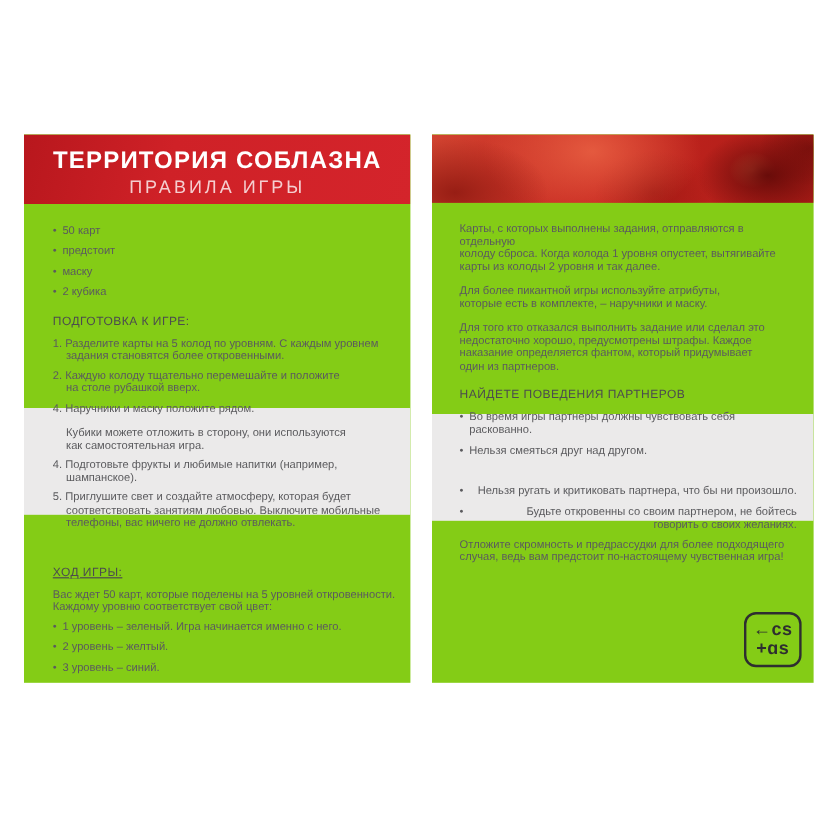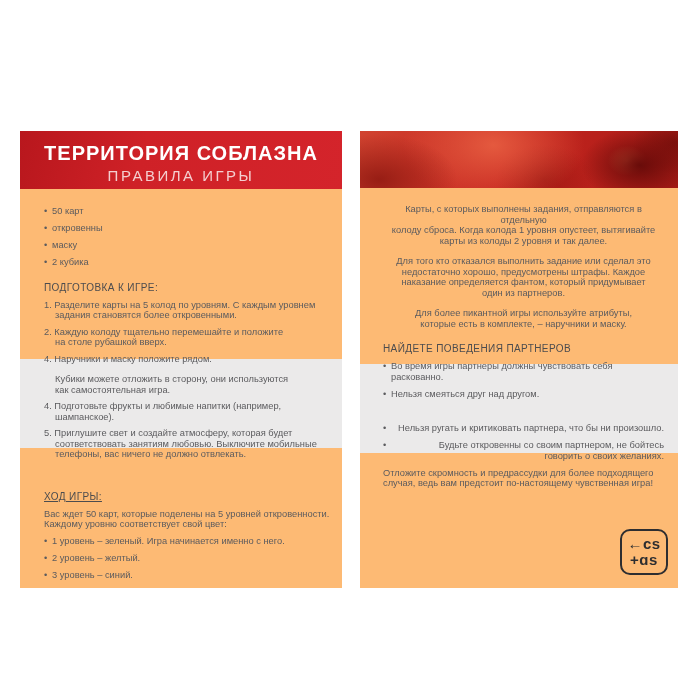--- a/index.html
+++ b/index.html
@@ -1,21 +1,21 @@
 <!DOCTYPE html>
 <html><head>
 <meta charset="utf-8">
 <style>
   html,body{margin:0;padding:0;}
   body{
     width:700px;height:700px;position:relative;background:#ffffff;
     font-family:"Liberation Sans","DejaVu Sans",sans-serif;
     -webkit-font-smoothing:antialiased;
   }
-  .page{position:absolute;top:131px;height:457px;background:#fdba74;overflow:hidden;}
+  .page{position:absolute;top:112px;height:457px;background:#84cc16;overflow:hidden;}
   .page-left{left:20px;width:322px;}
   .page-right{left:360px;width:318px;}
 
   
   .banner{
     position:relative;height:58px;
     background:linear-gradient(105deg,#b8171d 0%,#cf2127 38%,#d4242b 100%);
     color:#ffffff;text-align:center;box-sizing:border-box;padding-top:11px;
   }
   .banner-title{
@@ -54,21 +54,21 @@
   }
   .txt, .bullet, .num-item{
     font-size:9.3px;line-height:10.5px;color:#5b5b5e;white-space:pre-line;
   }
   .bullet{position:relative;padding-left:8px;}
   .bullet::before{content:"•";position:absolute;left:0;top:0;color:#5b5b5e;}
   .list-loose .bullet{margin-bottom:6.5px;}
   .num-item{padding-left:11px;text-indent:-11px;margin-bottom:6px;}
   .note{margin:10px 0 6px 11px;}
   .mb6{margin-bottom:6px;}
-  .mb10{margin-bottom:10px;text-align:center;}
+  .mb10{margin-bottom:10px;}
   .mt14{margin-top:14px;}
   .mt17{margin-top:31px;text-decoration:underline;}
 
   
   .logo{
     position:absolute;left:260px;top:398px;width:44px;height:42px;
     border:2.5px solid #2e2e30;border-radius:10px;
     color:#2e2e30;font-weight:bold;font-size:15px;line-height:16px;
     display:flex;flex-direction:column;align-items:center;justify-content:center;
     letter-spacing:0.5px;background:transparent;
@@ -83,21 +83,21 @@
     <div class="banner-title">ТЕРРИТОРИЯ СОБЛАЗНА</div>
     <div class="banner-sub">ПРАВИЛА ИГРЫ</div>
   </div>
 
   <div class="band band-left"></div>
 
   <div class="page-body">
     <div class="content">
       <div class="list-loose">
         <div class="bullet">50 карт</div>
-        <div class="bullet">откровенны</div>
+        <div class="bullet">предстоит</div>
         <div class="bullet">маску</div>
         <div class="bullet">2 кубика</div>
       </div>
 
       <div class="sec-h mt14">ПОДГОТОВКА К ИГРЕ:</div>
       <div class="num-item">1. Разделите карты на 5 колод по уровням. С каждым уровнем
 задания становятся более откровенными.</div>
       <div class="num-item">2. Каждую колоду тщательно перемешайте и положите
 на столе рубашкой вверх.</div>
       <div class="num-item">4. Наручники и маску положите рядом.</div>
@@ -125,26 +125,26 @@
 <div class="page page-right">
   <div class="photo"></div>
 
   <div class="band band-right"></div>
 
   <div class="page-body">
     <div class="content">
       <div class="txt mb10">Карты, с которых выполнены задания, отправляются в отдельную
 колоду сброса. Когда колода 1 уровня опустеет, вытягивайте
 карты из колоды 2 уровня и так далее.</div>
+      <div class="txt mb10">Для более пикантной игры используйте атрибуты,
+которые есть в комплекте, – наручники и маску.</div>
       <div class="txt mb10">Для того кто отказался выполнить задание или сделал это
 недостаточно хорошо, предусмотрены штрафы. Каждое
 наказание определяется фантом, который придумывает
 один из партнеров.</div>
-      <div class="txt mb10">Для более пикантной игры используйте атрибуты,
-которые есть в комплекте, – наручники и маску.</div>
 
       <div class="sec-h mt14">НАЙДЕТЕ ПОВЕДЕНИЯ ПАРТНЕРОВ</div>
       <div class="list-loose">
         <div class="bullet">Во время игры партнеры должны чувствовать себя раскованно.</div>
         <div class="bullet">Нельзя смеяться друг над другом.</div>
       </div>
 
       <div class="list-loose" style="margin-top:24px;text-align:right;">
         <div class="bullet">Нельзя ругать и критиковать партнера, что бы ни произошло.</div>
         <div class="bullet">Будьте откровенны со своим партнером, не бойтесь

